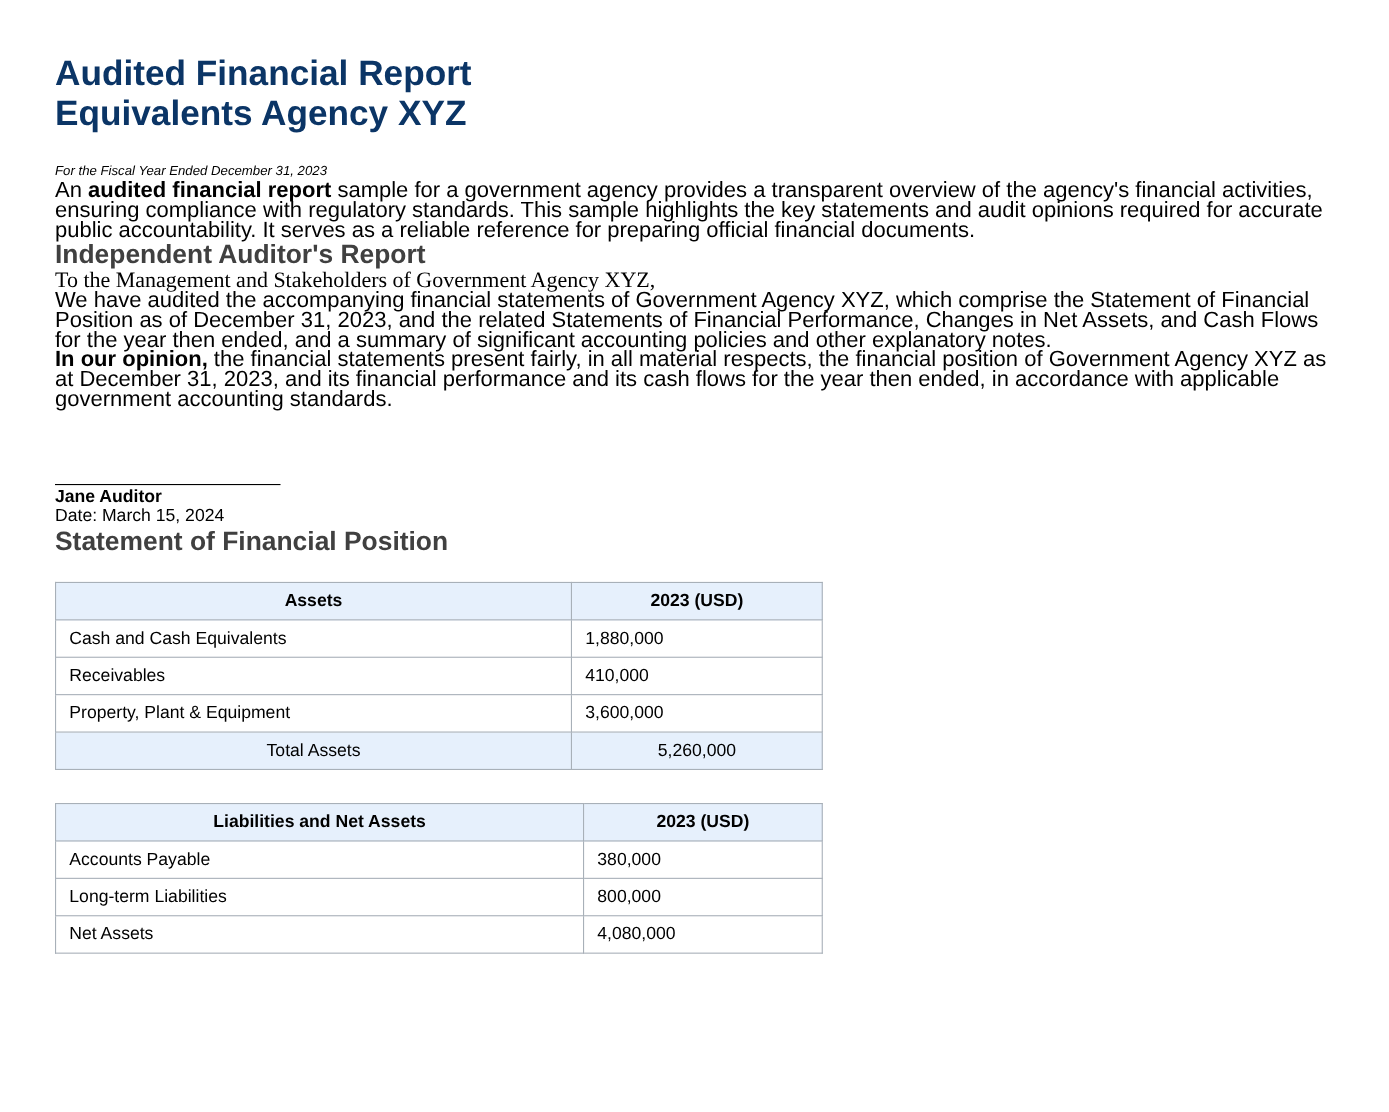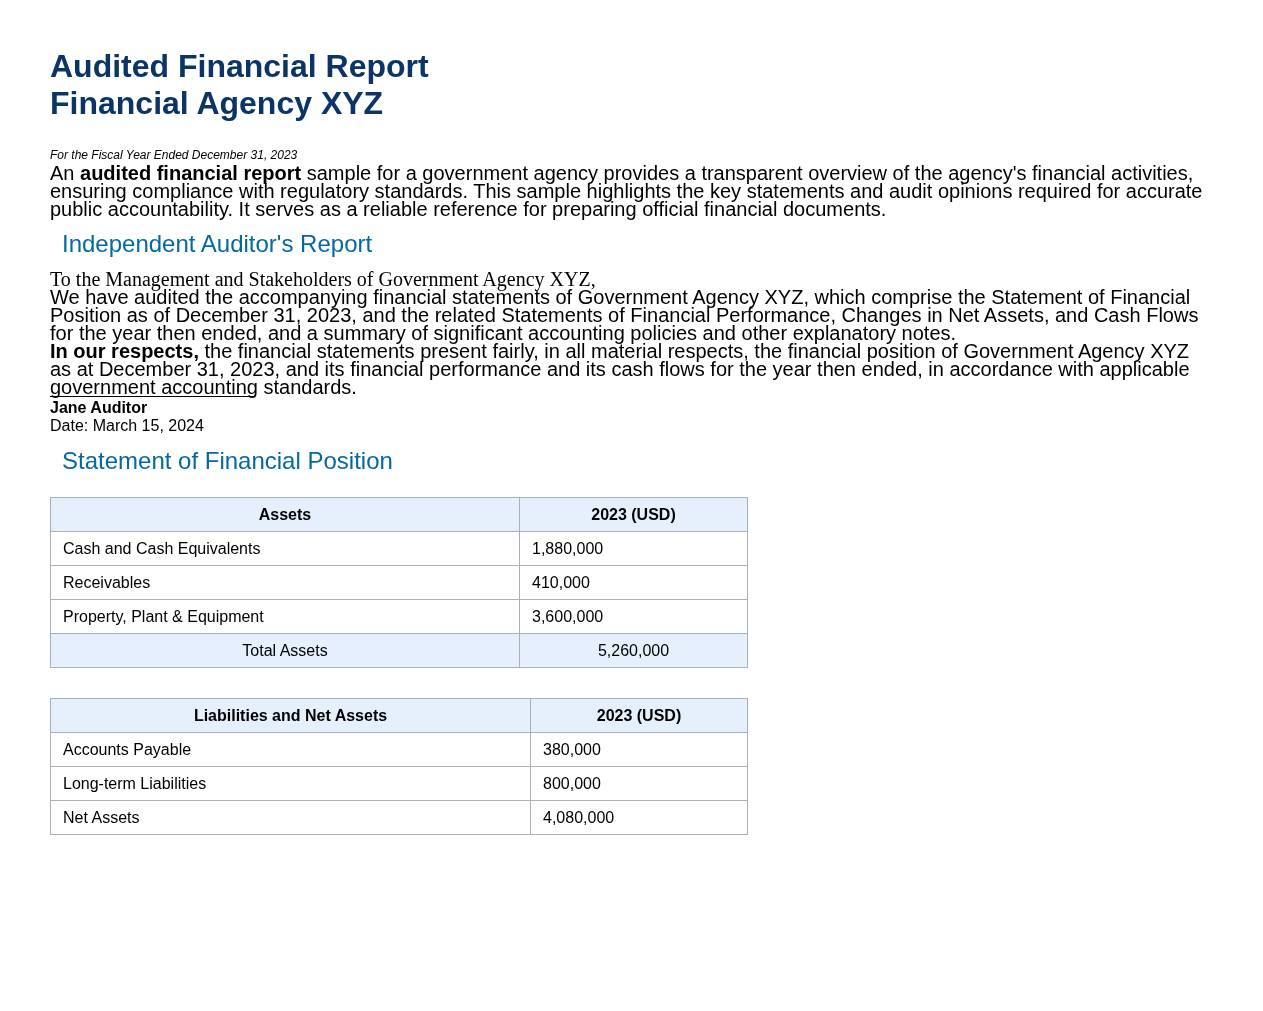--- a/index.html
+++ b/index.html
@@ -31,31 +31,32 @@
       font-size: 12px;
       line-height: 18px;
     }
     p.body {
       margin: 0;
       font-size: 20px;
       line-height: 18px;
     }
     .intro { margin-top: 16px; }
     h2.section {
-      margin: 12px;
-      color: #0369a1;
+      margin: 0;
+      color: #404040;
       font-size: 24px;
-      font-weight: normal;
+      font-weight: bold;
       line-height: 28px;
     }
     .auditor-heading { margin-top: 40px; }
     .salutation { margin-top: 14px; font-family: Liberation Serif, serif; }
     .p-audited { margin-top: 18px; }
     .p-opinion { margin-top: 16px; }
     .signature {
+      margin-top: 68px;
     }
     .sig-line {
       width: 205px;
       height: 0;
       border-top: 1px solid #000000;
       margin-bottom: 2px;
     }
     .sig-name {
       font-weight: bold;
       line-height: 18px;
@@ -89,34 +90,34 @@
     .liab-table { margin-top: 30px; }
     .liab-table .col-item { width: 480px; }
   </style>
 </head>
 <body>
 
 <div class="page">
 
   <h1 class="title">
     <span>Audited Financial Report</span><br>
-    <span>Financial Agency XYZ</span>
+    <span>Equivalents Agency XYZ</span>
   </h1>
 
   <p class="subtitle">For the Fiscal Year Ended December 31, 2023</p>
 
   <p class="body intro"><span>An </span><strong>audited financial report</strong><span> sample for a government agency provides a transparent overview of the agency's financial activities, ensuring compliance with regulatory standards. This sample highlights the key statements and audit opinions required for accurate public accountability. It serves as a reliable reference for preparing official financial documents.</span></p>
 
   <h2 class="section auditor-heading">Independent Auditor's Report</h2>
 
   <p class="body salutation">To the Management and Stakeholders of Government Agency XYZ,</p>
 
   <p class="body p-audited">We have audited the accompanying financial statements of Government Agency XYZ, which comprise the Statement of Financial Position as of December 31, 2023, and the related Statements of Financial Performance, Changes in Net Assets, and Cash Flows for the year then ended, and a summary of significant accounting policies and other explanatory notes.</p>
 
-  <p class="body p-opinion"><strong>In our respects,</strong><span> the financial statements present fairly, in all material respects, the financial position of Government Agency XYZ as at December 31, 2023, and its financial performance and its cash flows for the year then ended, in accordance with applicable government accounting standards.</span></p>
+  <p class="body p-opinion"><strong>In our opinion,</strong><span> the financial statements present fairly, in all material respects, the financial position of Government Agency XYZ as at December 31, 2023, and its financial performance and its cash flows for the year then ended, in accordance with applicable government accounting standards.</span></p>
 
   <div class="signature">
     <div class="sig-line"></div>
     <div class="sig-name">Jane Auditor</div>
     <div class="sig-date">Date: March 15, 2024</div>
   </div>
 
   <h2 class="section sfp-heading">Statement of Financial Position</h2>
 
   <table class="fin assets-table">

